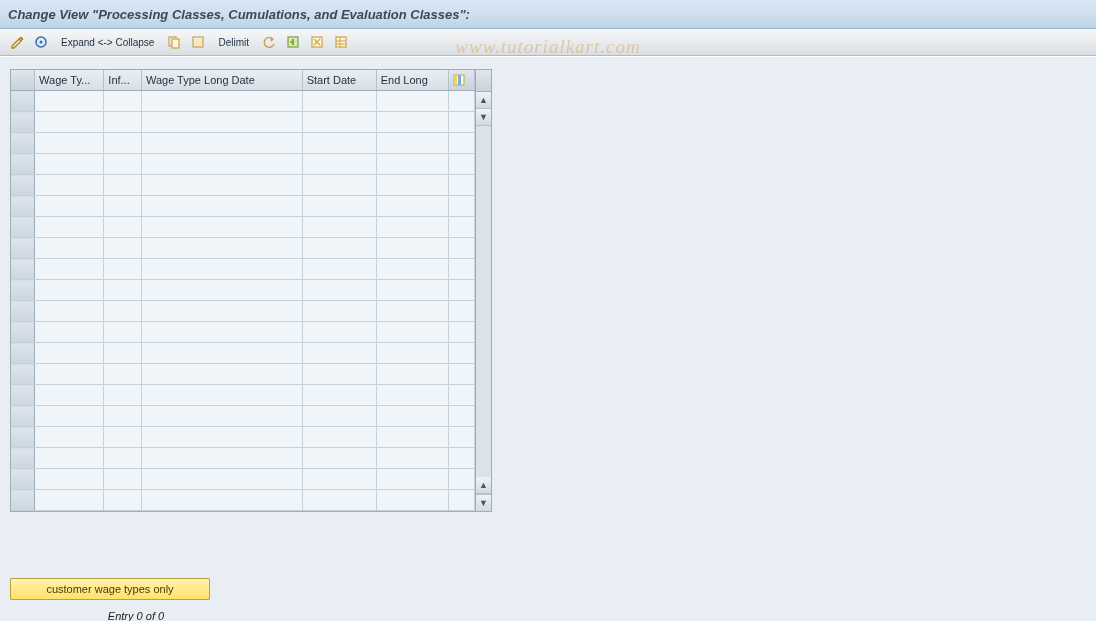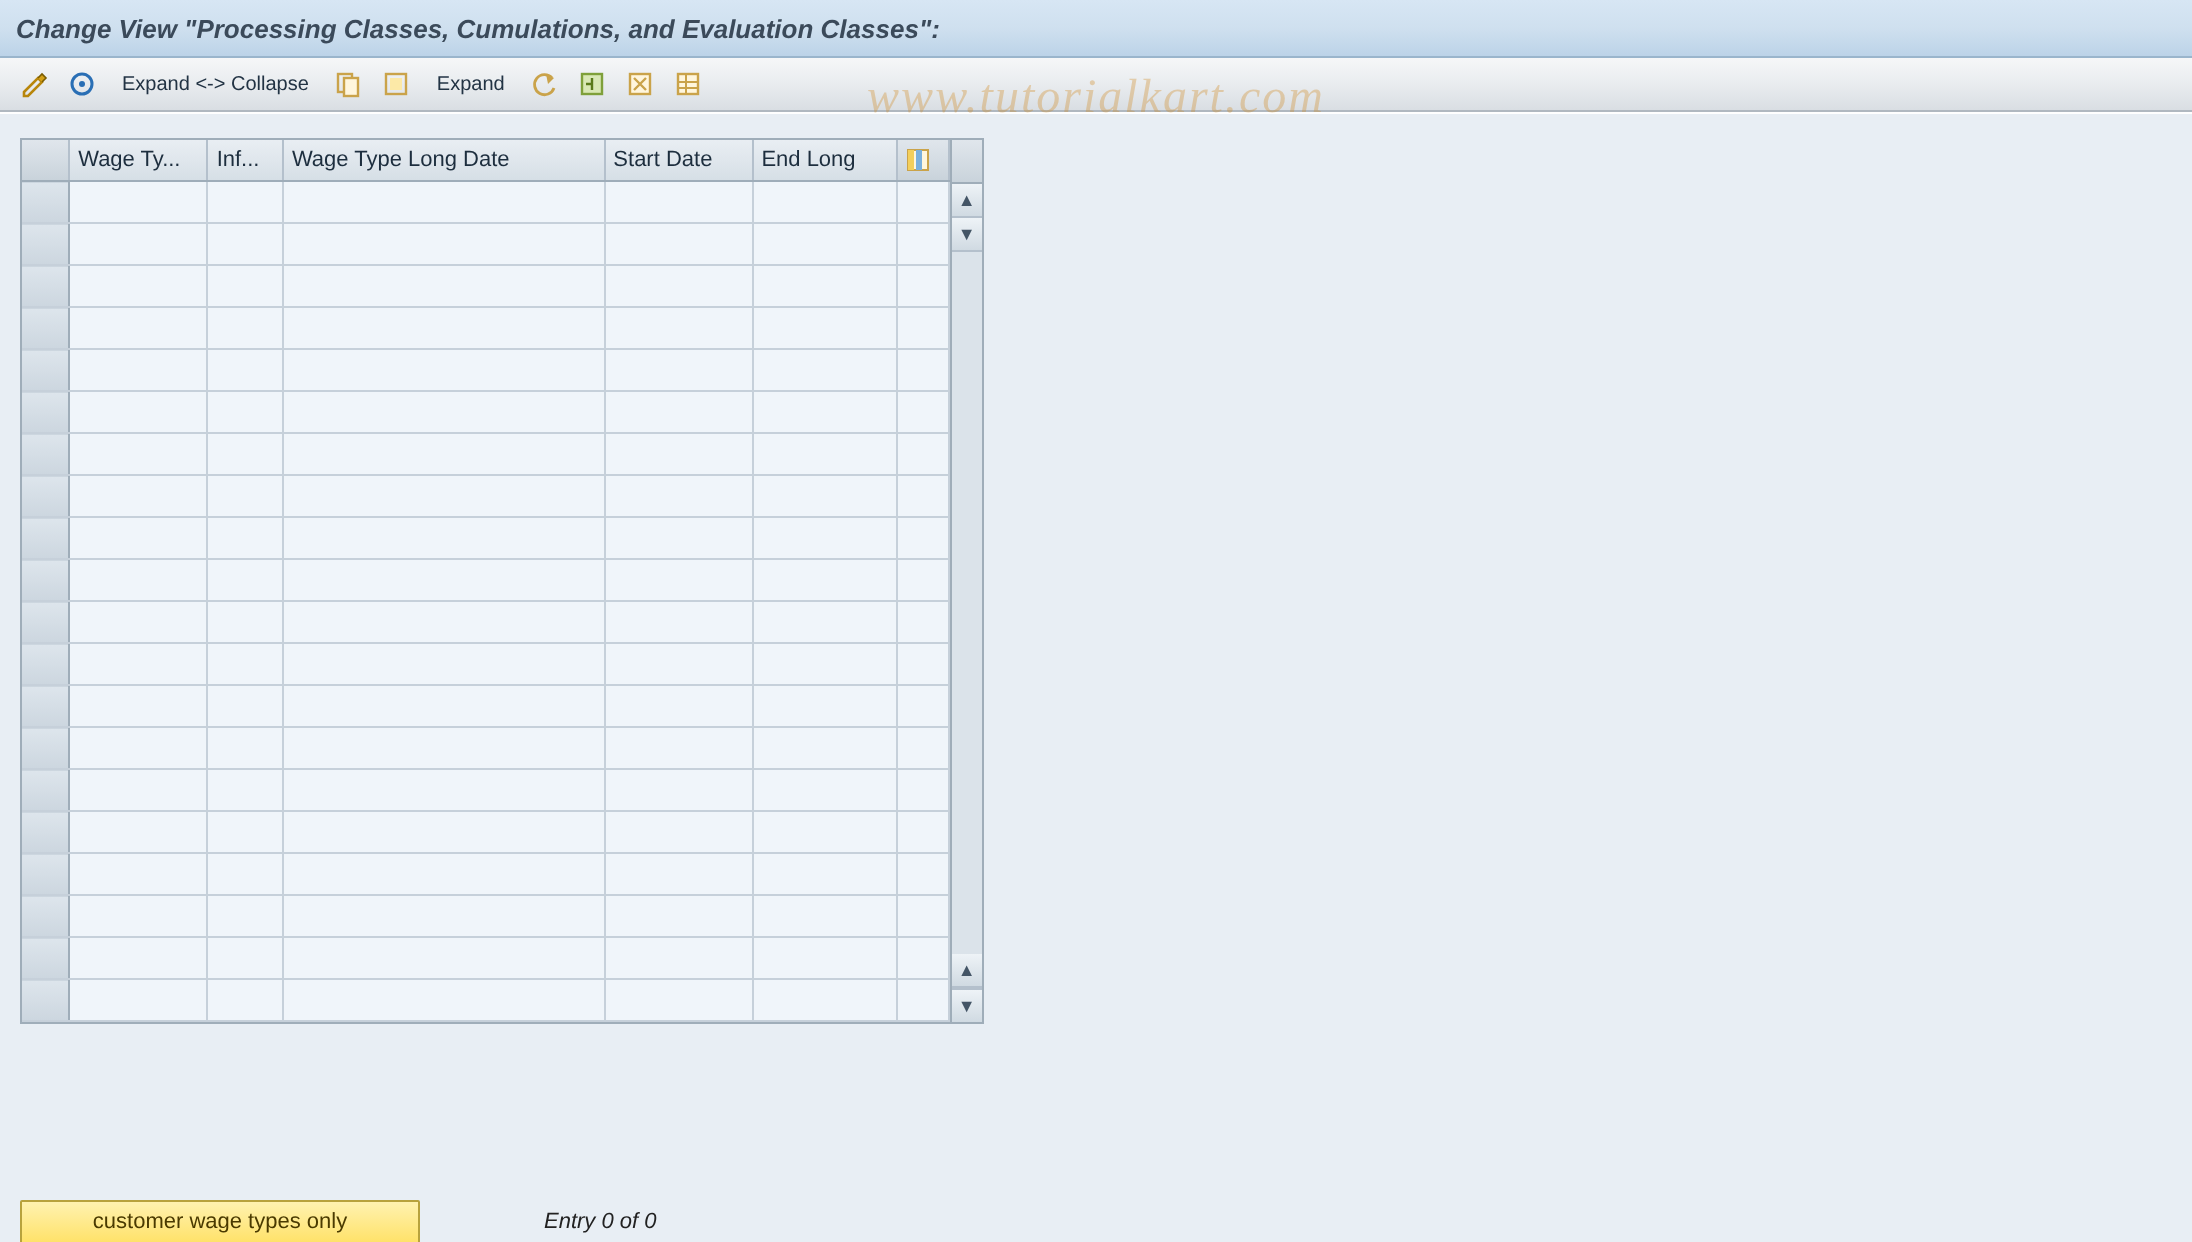--- a/index.html
+++ b/index.html
@@ -135,20 +135,21 @@
     border-top: 1px solid #b4c0cc;
     border-bottom: none;
   }
   .bottom-bar {
     position: absolute;
     left: 10px;
     bottom: 26px;
     display: flex;
     align-items: center;
     gap: 10px;
+    flex-direction: column;
   }
   .yellow-btn {
     min-width: 198px;
     height: 20px;
     background: linear-gradient(to bottom,#fff2b0,#ffe26a);
     border: 1px solid #b8a23d;
     color: #4a3a00;
     display: flex;
     align-items: center;
     justify-content: center;
@@ -177,21 +178,21 @@
     color: #222;
     font-size: 11px;
     margin-left: 52px;
     font-style: italic;
   }
   .watermark {
     position: absolute;
     top: 36px;
     left: 0;
     right: 0;
-    font-size: 24px;
+    font-size: 19px;
     font-family: Georgia, serif;
     color: rgba(210,140,40,0.35);
     letter-spacing: 1px;
     text-align: center;
     pointer-events: none;
     font-style: italic;
   }
   svg { display: block; }
 </style>
 </head>
@@ -220,21 +221,21 @@
         <rect x="2" y="2" width="7" height="9" fill="none" stroke="#caa34a" stroke-width="1.2"></rect>
         <rect x="5" y="4" width="7" height="9" fill="#fff6dd" stroke="#caa34a" stroke-width="1.2"></rect>
       </svg>
   </span>
   <span class="tb-btn">
     <svg width="14" height="14">
         <rect x="2" y="2" width="10" height="10" fill="none" stroke="#caa34a" stroke-width="1.2"></rect>
         <rect x="4" y="4" width="6" height="6" fill="#fce9a7"></rect>
       </svg>
   </span>
-  <span class="tb-text-btn">Expand</span>
+  <span class="tb-text-btn">Delimit</span>
   <span class="tb-btn">
     <svg width="14" height="14">
         <path d="M11 4 A5 5 0 1 0 12 9" fill="none" stroke="#caa34a" stroke-width="1.4"></path>
         <path d="M8 2 L12 4 L9 7 Z" fill="#caa34a"></path>
       </svg>
   </span>
   <span class="tb-btn">
     <svg width="14" height="14">
         <rect x="2" y="2" width="10" height="10" fill="#d9e8b5" stroke="#7fa03a" stroke-width="1.2"></rect>
         <path d="M4 7 L7 7 M7 4 L7 10" stroke="#5a7a1a" stroke-width="1.2"></path>

